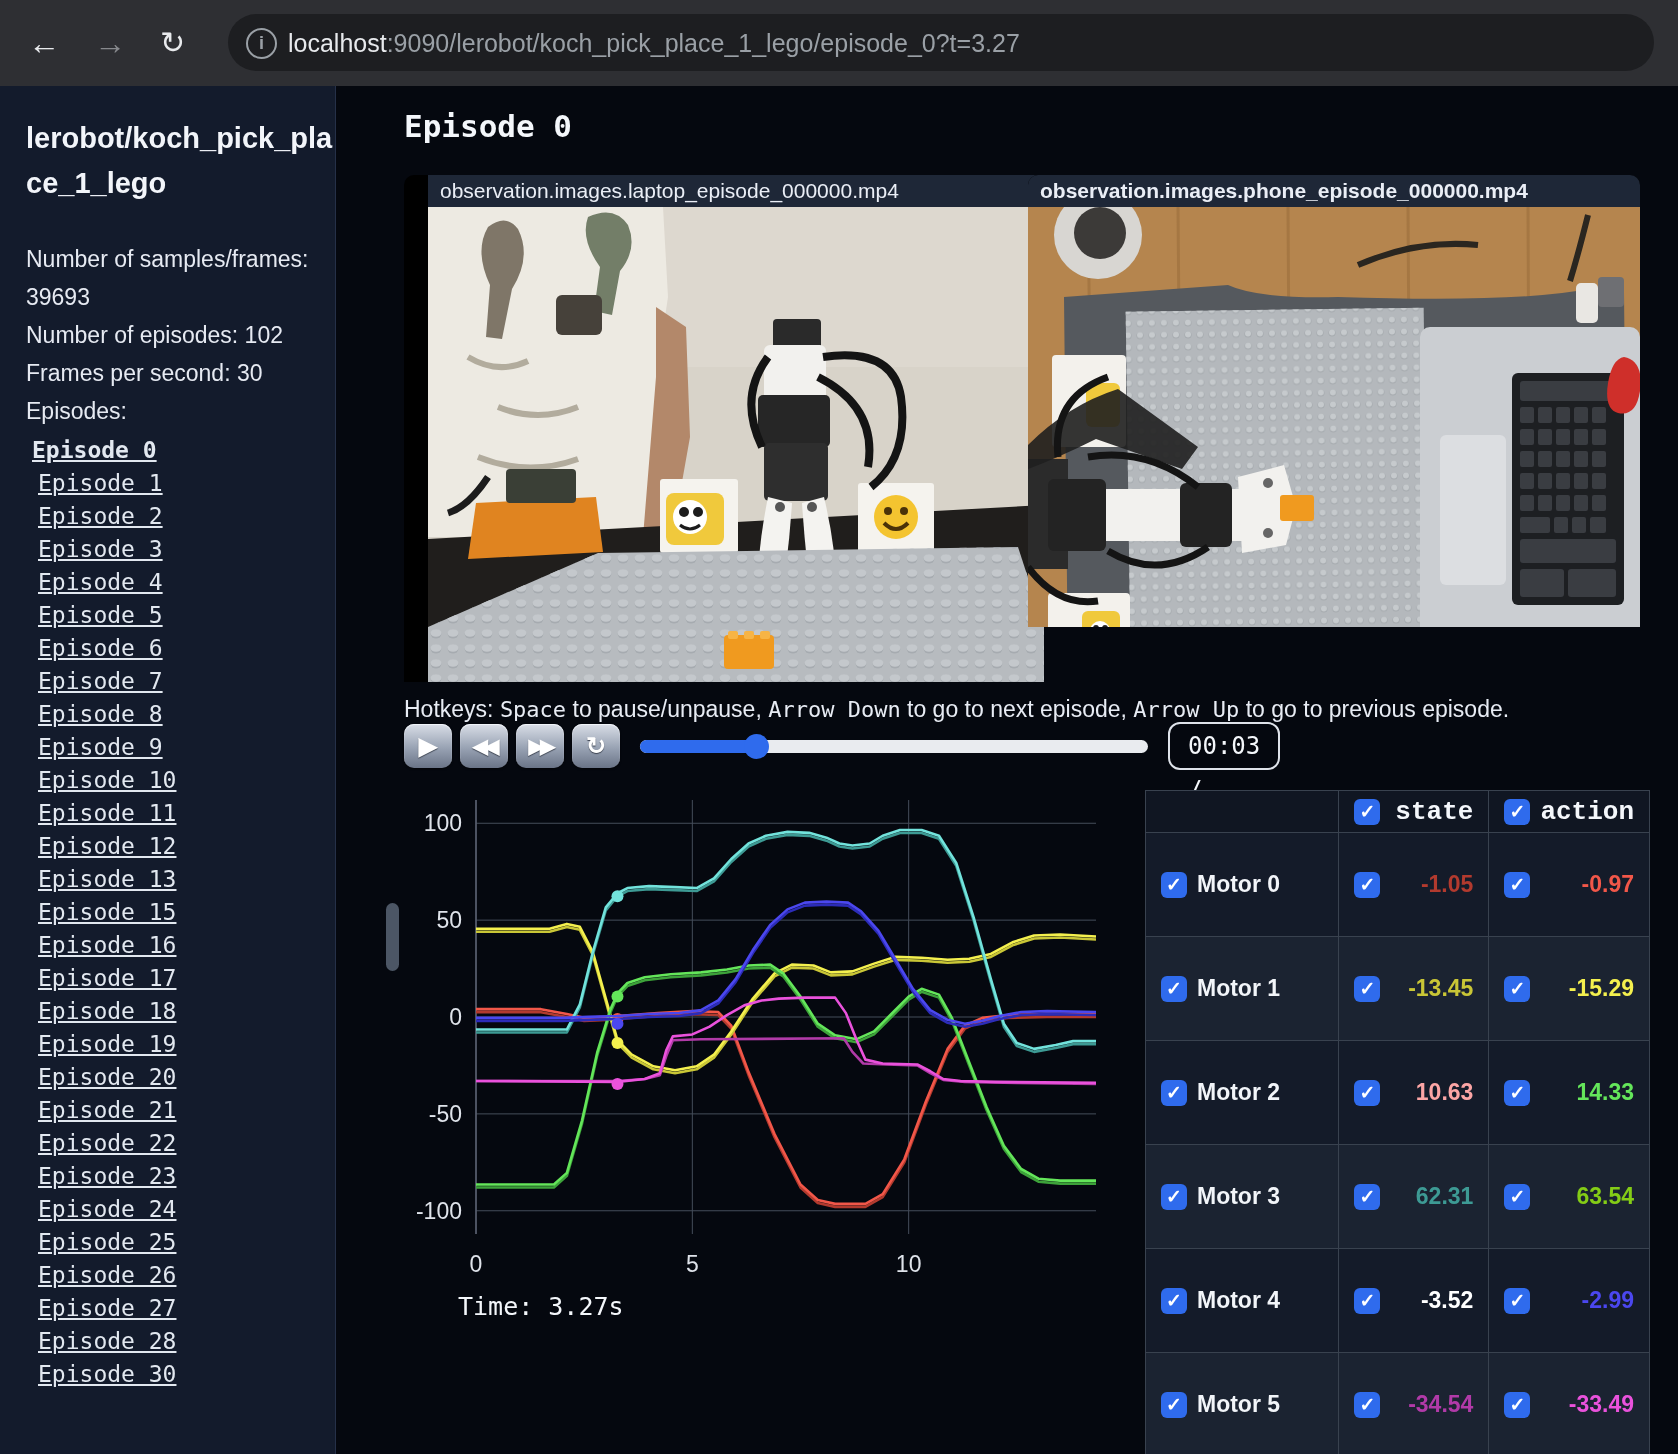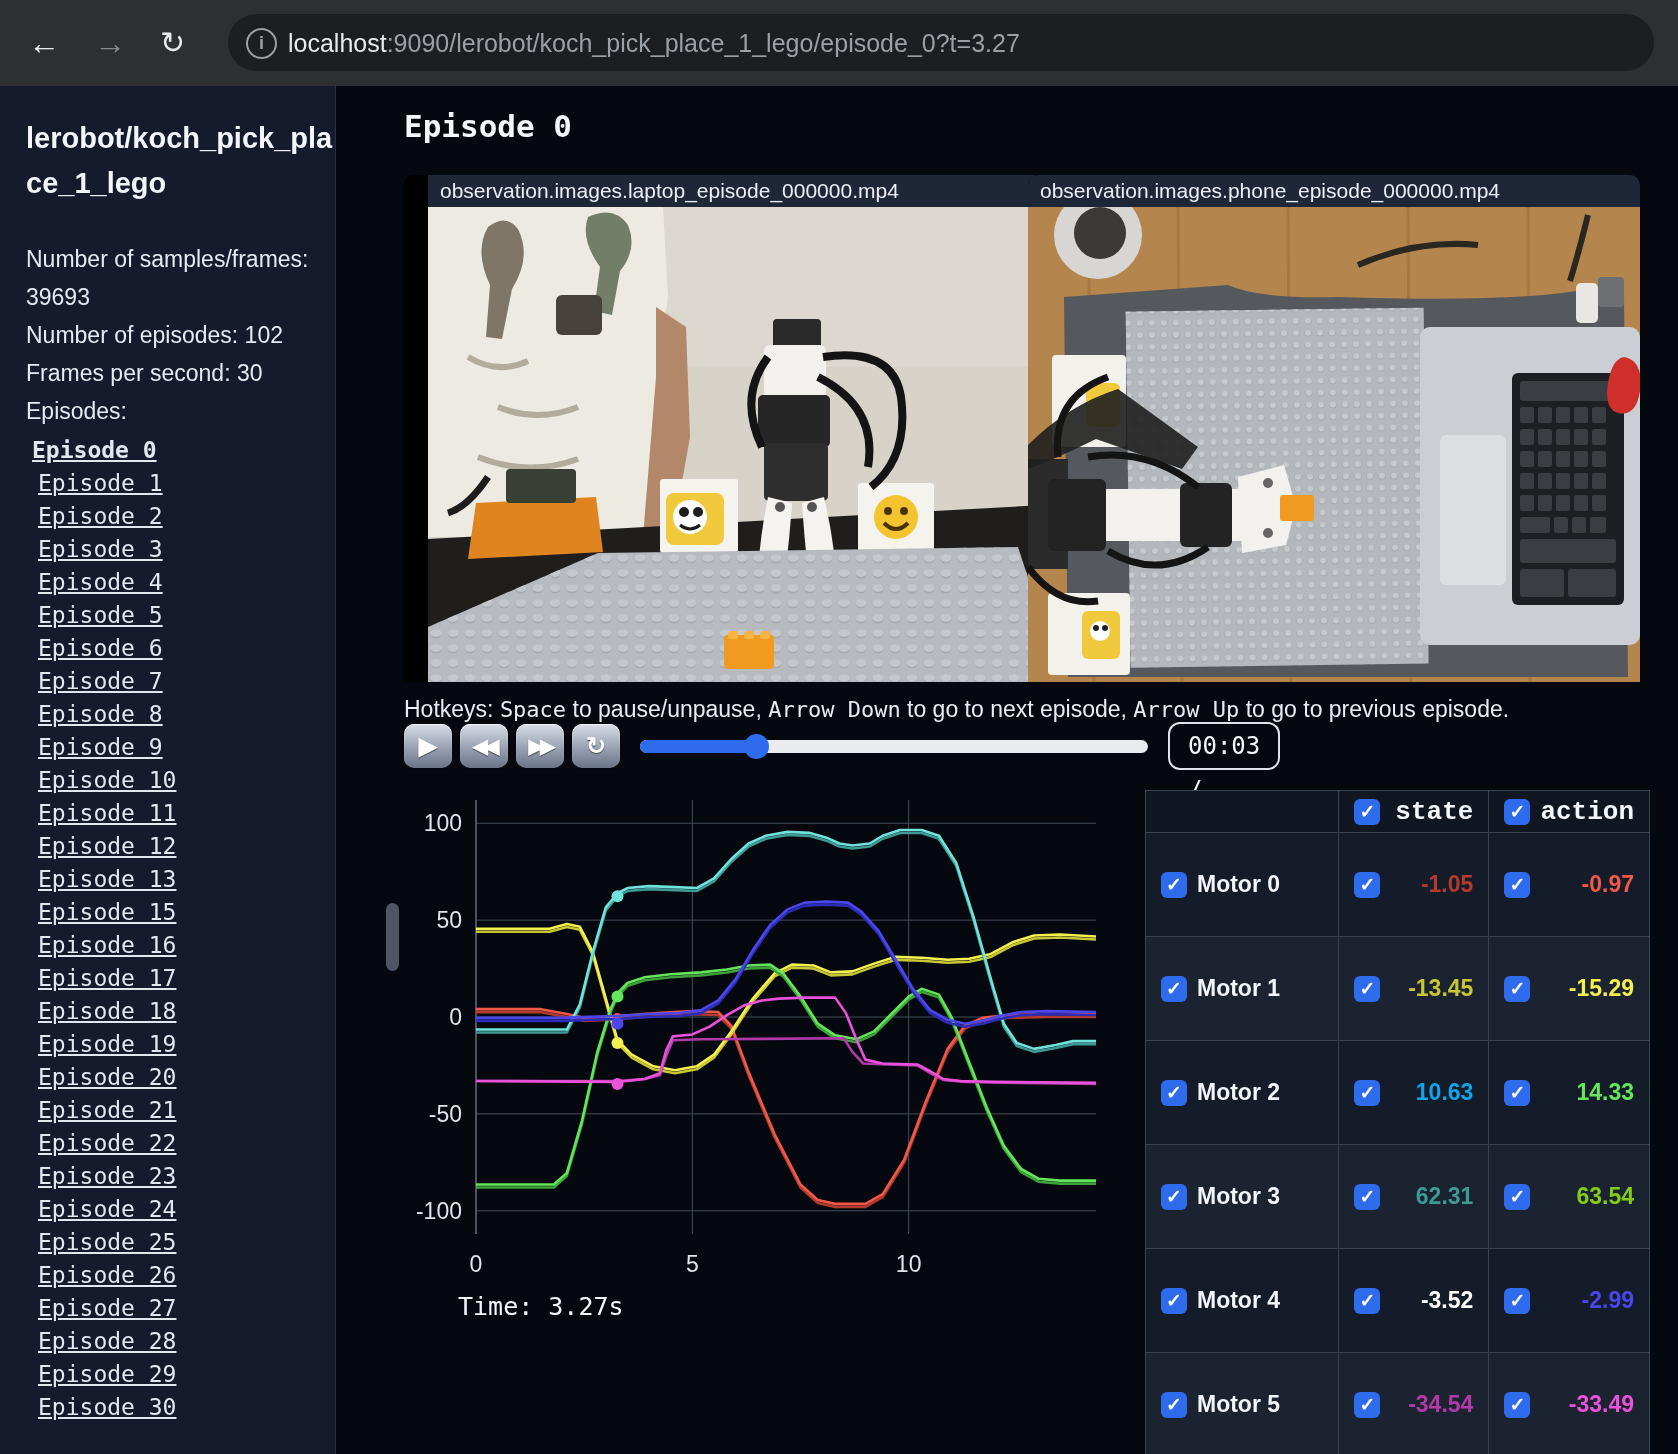--- a/index.html
+++ b/index.html
@@ -25,21 +25,21 @@
   #episodes-label{font-size:23px;line-height:38px;color:#e6eaf2;}
   #ep-list{margin-top:4px;padding-left:12px;display:flex;flex-direction:column;}
   .ep{font-family:"DejaVu Sans Mono",monospace;font-size:23px;line-height:33px;color:#e2e8f0;
       text-decoration:underline;cursor:pointer;white-space:nowrap;}
   .ep.active{font-weight:bold;margin-left:-6px;}
 
   
   #main-title{position:absolute;left:404px;top:108px;font-size:31px;font-weight:bold;color:#f4f7fb;}
   .video-panel{position:absolute;top:175px;background:#000;border-radius:10px 10px 0 0;overflow:hidden;}
   #video-left{left:404px;width:616px;height:507px;padding-left:24px;}
-  #video-right{left:1028px;width:612px;height:507px;}
+  #video-right{left:1028px;width:612px;height:452px;font-weight:bold;}
   .vid-caption{height:32px;background:#1e2737;color:#eaeef6;font-size:21px;line-height:32px;
       padding-left:12px;white-space:nowrap;overflow:hidden;}
   .vid-body{width:100%;height:475px;display:block;}
 
   #hotkeys{position:absolute;left:404px;top:696px;font-size:23px;color:#e8ecf4;}
   #hotkeys .mono{font-size:22px;}
 
   #controls{position:absolute;left:404px;top:724px;height:48px;}
   .pbtn{position:absolute;top:0;width:48px;height:44px;border-radius:10px;
       background:linear-gradient(180deg,#d9dee7 0%,#98a2b3 55%,#6a7487 100%);
@@ -125,21 +125,20 @@
         <a class="ep">Episode 19</a>
         <a class="ep">Episode 20</a>
         <a class="ep">Episode 21</a>
         <a class="ep">Episode 22</a>
         <a class="ep">Episode 23</a>
         <a class="ep">Episode 24</a>
         <a class="ep">Episode 25</a>
         <a class="ep">Episode 26</a>
         <a class="ep">Episode 27</a>
         <a class="ep">Episode 28</a>
-        <a class="ep">Episode 29</a>
         <a class="ep">Episode 30</a>
       </div>
   </div>
 
   <div id="main-title" class="mono">Episode 0</div>
 
   <div class="video-panel" id="video-left">
     <div class="vid-caption">observation.images.laptop_episode_000000.mp4</div>
     <svg class="vid-body" viewBox="0 0 616 475" preserveAspectRatio="none">
       <rect width="616" height="475" fill="#d8d3c9"></rect>
@@ -406,21 +405,21 @@
         <tr class="even">
           <td class="col-name">
             <div class="cell-inner">
               <span class="cb"></span>
               <span class="mname">Motor 2</span>
             </div>
           </td>
           <td class="col-state">
             <div class="cell-inner">
               <span class="cb"></span>
-              <span class="val" style="color: #0ea5e9;">10.63</span>
+              <span class="val" style="color: #fca5a5;">10.63</span>
             </div>
           </td>
           <td class="col-action">
             <div class="cell-inner">
               <span class="cb"></span>
               <span class="val" style="color: rgb(100, 230, 90);">14.33</span>
             </div>
           </td>
         </tr>
         <tr class="odd">

